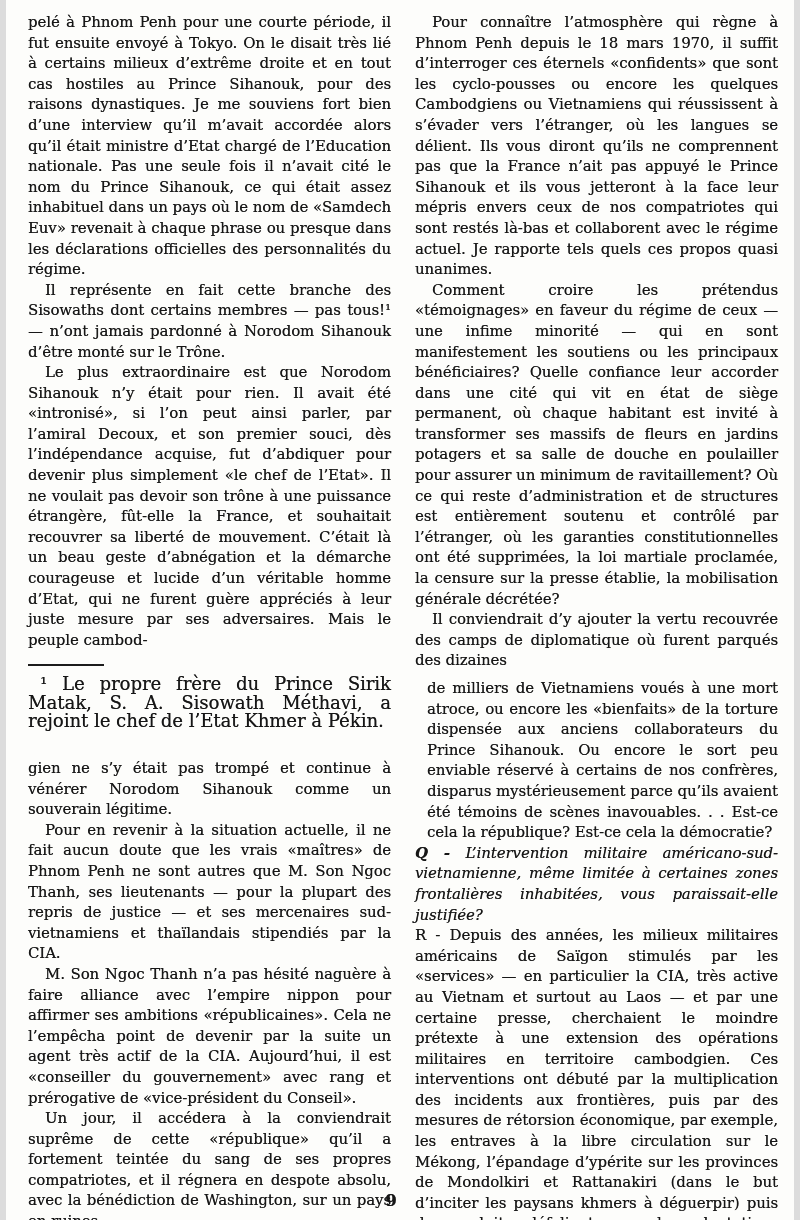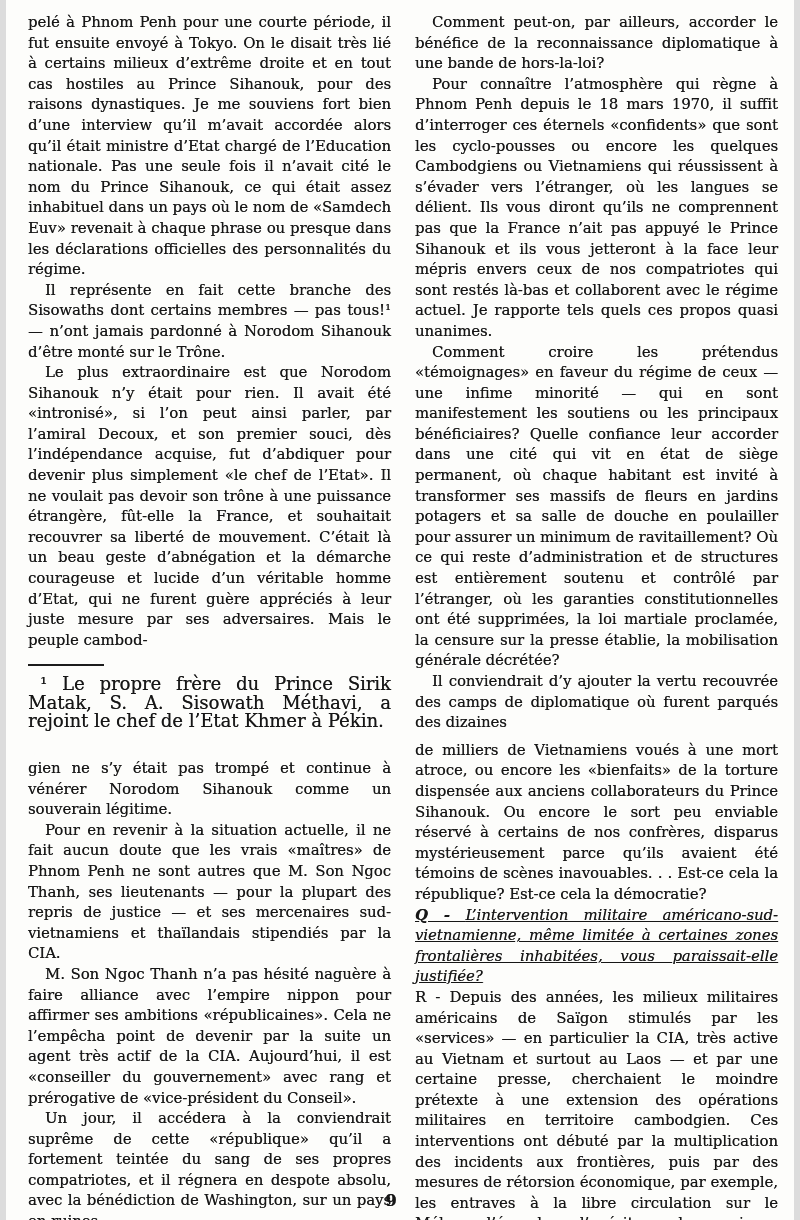--- a/index.html
+++ b/index.html
@@ -21,38 +21,37 @@
   }
   .col {
     flex: 1 1 0;
     font-size: 14.8px;
     line-height: 20.6px;
     text-align: justify;
   }
   .col p { margin: 0; }
   p.indent { text-indent: 17px; }
   p.gap-top { }
-  p.cont-gap { margin-top: 7px; }
+  p.cont-gap { margin-top: 7px; margin-left: 12px; }
   .fn-rule {
     border: 0;
     border-top: 2px solid #1c1c1c;
     width: 76px;
     margin: 14px 0 9px 0;
   }
   .footnote {
     font-size: 18px;
     line-height: 18.2px;
     text-indent: 12px;
     text-align: justify;
   }
   p.resume { margin-top: 28px; }
   .qa-question {
     margin-top: 19px;
     font-style: italic;
-    text-decoration: underline;
   }
   .qa-question .qa-label { font-weight: bold; }
   .qa-answer { margin-top: 19px; }
   .italic-term { }
   .page-number {
     position: absolute;
     bottom: 10px;
     left: 0;
     width: 770px;
     text-align: center;
@@ -75,21 +74,20 @@
       <p class="footnote">¹ Le propre frère du Prince Sirik Matak, S. A. Sisowath Méthavi, a rejoint le chef de l’Etat Khmer à Pékin.</p>
 
       <p class="resume">gien ne s’y était pas trompé et continue à vénérer Norodom Sihanouk comme un souverain légitime.</p>
       <p class="indent">Pour en revenir à la situation actuelle, il ne fait aucun doute que les vrais «maîtres» de Phnom Penh ne sont autres que M. Son Ngoc Thanh, ses lieutenants — pour la plupart des repris de justice — et ses mercenaires sud-vietnamiens et thaïlandais stipendiés par la CIA.</p>
       <p class="indent">M. Son Ngoc Thanh n’a pas hésité naguère à faire alliance avec l’empire nippon pour affirmer ses ambitions «républicaines».  Cela ne l’empêcha point de devenir par la suite un agent très actif de la CIA. Aujourd’hui, il est «conseiller du gouvernement» avec rang et prérogative de «vice-président du Conseil».</p>
       <p class="indent">Un jour, il accédera à la conviendrait suprême de cette «république» qu’il a fortement teintée du sang de ses propres compatriotes, et il régnera en despote absolu, avec la bénédiction de Washington, sur un pays en ruines.</p>
       <p class="indent">On se demande vraiment comment le général Lon Nol, qui fut longtemps un officier loyal, a pu se laisser entraîner dans un pareil traquenard.  Et je me pose aussi la question de savoir quel est à présent l’effectif réel de mes compatriotes qui, aujourd’hui encore, peuvent appuyer ce régime violemment antifrançais, qui a d’ores et déjà dénoncé les contrats passés avec des firmes françaises (Air France, par exemple) ou accablé d’impôts les investisseurs (en recherche pétrolière notamment) ou encore érige en institution unique le lycée anglo-khmer de Phnom Penh.</p>
     </div>
 
     <div class="col">
-      <p class="indent">Comment peut-on, par ailleurs, accorder le bénéfice de la reconnaissance diplomatique à une bande de hors-la-loi?</p>
       <p class="indent"><span>Pour connaître l’atmosphère qui règne à Phnom Penh depuis le 18 mars 1970, il suffit d’interroger ces éternels «confidents» que sont les </span><span class="italic-term">cyclo-pousses</span><span> ou encore les quelques Cambodgiens ou Vietnamiens qui réussissent à s’évader vers l’étranger, où les langues se délient.  Ils vous diront qu’ils ne comprennent pas que la France n’ait pas appuyé le Prince Sihanouk et ils vous jetteront à la face leur mépris envers ceux de nos compatriotes qui sont restés là-bas et collaborent avec le régime actuel.  Je rapporte tels quels ces propos quasi unanimes.</span></p>
       <p class="indent">Comment croire les prétendus «témoignages» en faveur du régime de ceux — une infime minorité — qui en sont manifestement les soutiens ou les principaux bénéficiaires?  Quelle confiance leur accorder dans une cité qui vit en état de siège permanent, où chaque habitant est invité à transformer ses massifs de fleurs en jardins potagers et sa salle de douche en poulailler pour assurer un minimum de ravitaillement?  Où ce qui reste d’administration et de structures est entièrement soutenu et contrôlé par l’étranger, où les garanties constitutionnelles ont été supprimées, la loi martiale proclamée, la censure sur la presse établie, la mobilisation générale décrétée?</p>
       <p class="indent">Il conviendrait d’y ajouter la vertu recouvrée des camps de diplomatique où furent parqués des dizaines</p>
       <p class="cont-gap">de milliers de Vietnamiens voués à une mort atroce, ou encore les «bienfaits» de la torture dispensée aux anciens collaborateurs du Prince Sihanouk.  Ou encore le sort peu enviable réservé à certains de nos confrères, disparus mystérieusement parce qu’ils avaient été témoins de scènes inavouables. . . Est-ce cela la république?  Est-ce cela la démocratie?</p>
 
       <p class="qa-question"><span class="qa-label">Q - </span><span>L’intervention militaire américano-sud-vietnamienne, même limitée à certaines zones frontalières inhabitées, vous paraissait-elle justifiée?</span></p>
 
       <p class="qa-answer"><span class="qa-label-r">R - </span><span>Depuis des années, les milieux militaires américains de Saïgon stimulés par les «services» — en particulier la CIA, très active au Vietnam et surtout au Laos — et par une certaine presse, cherchaient le moindre prétexte à une extension des opérations militaires en territoire cambodgien.  Ces interventions ont débuté par la multiplication des incidents aux frontières, puis par des mesures de rétorsion économique, par exemple, les entraves à la libre circulation sur le Mékong, l’épandage d’ypérite sur les provinces de Mondolkiri et Rattanakiri (dans le but d’inciter les paysans khmers à déguerpir) puis de produits défoliants sur les plantations d’hévéas (dans le souci évident de porter atteinte à l’équilibre financier du royaume, l’exportation de latex constituant la principale richesse du pays).</span></p>
 
     </div>

